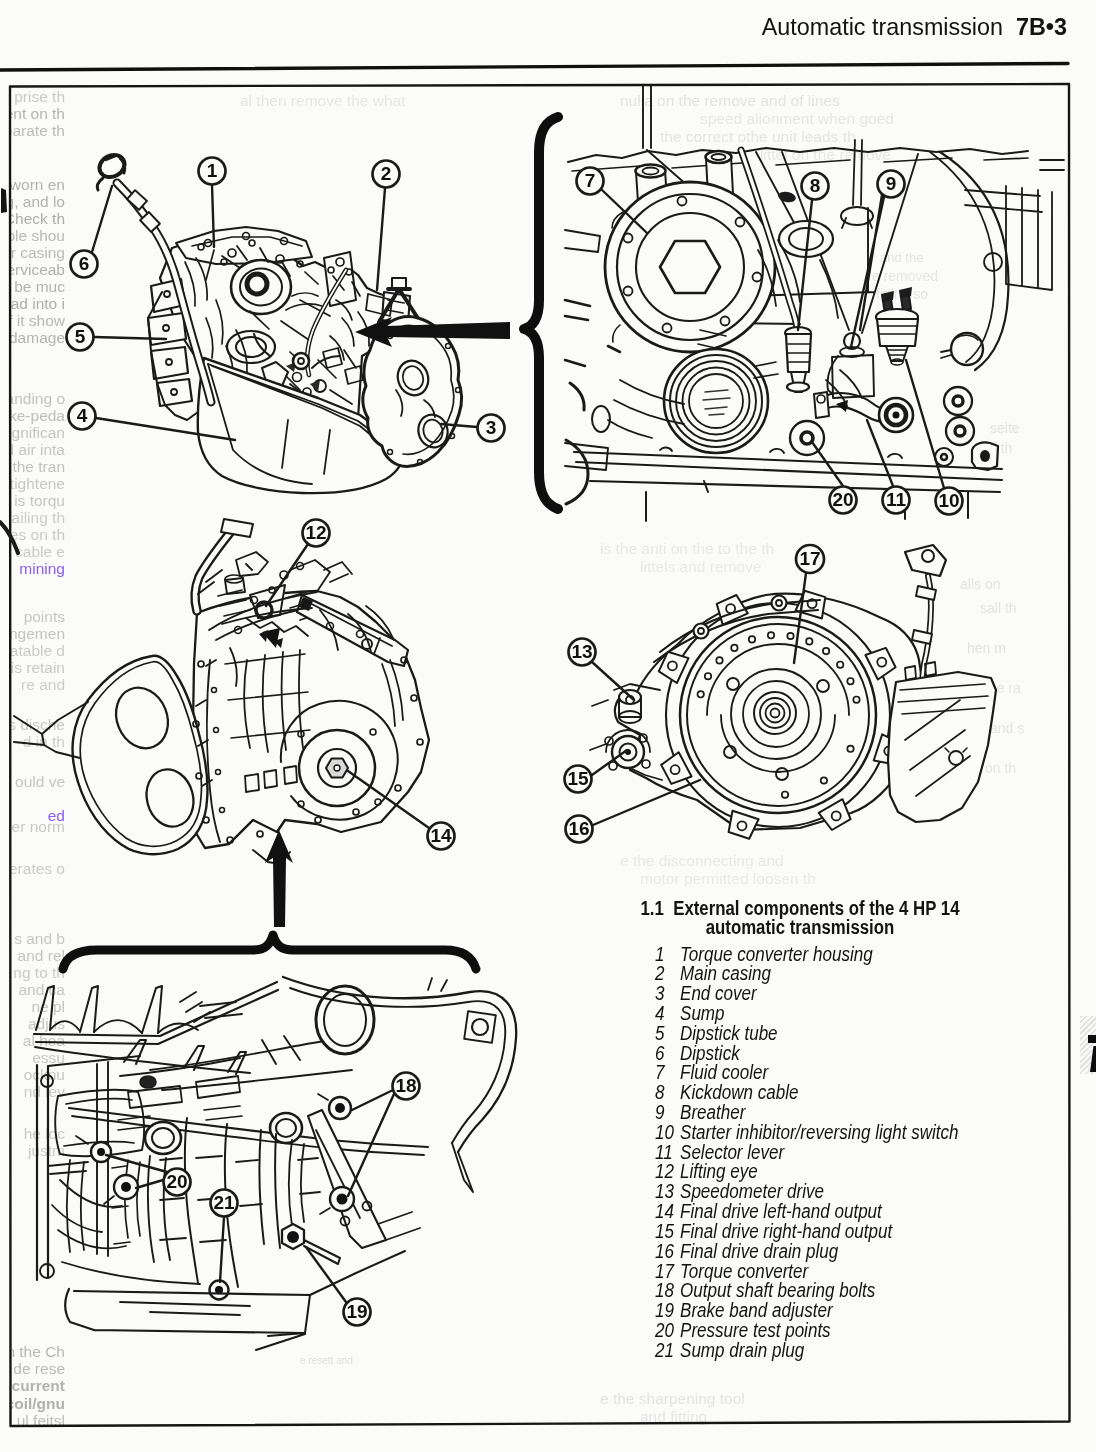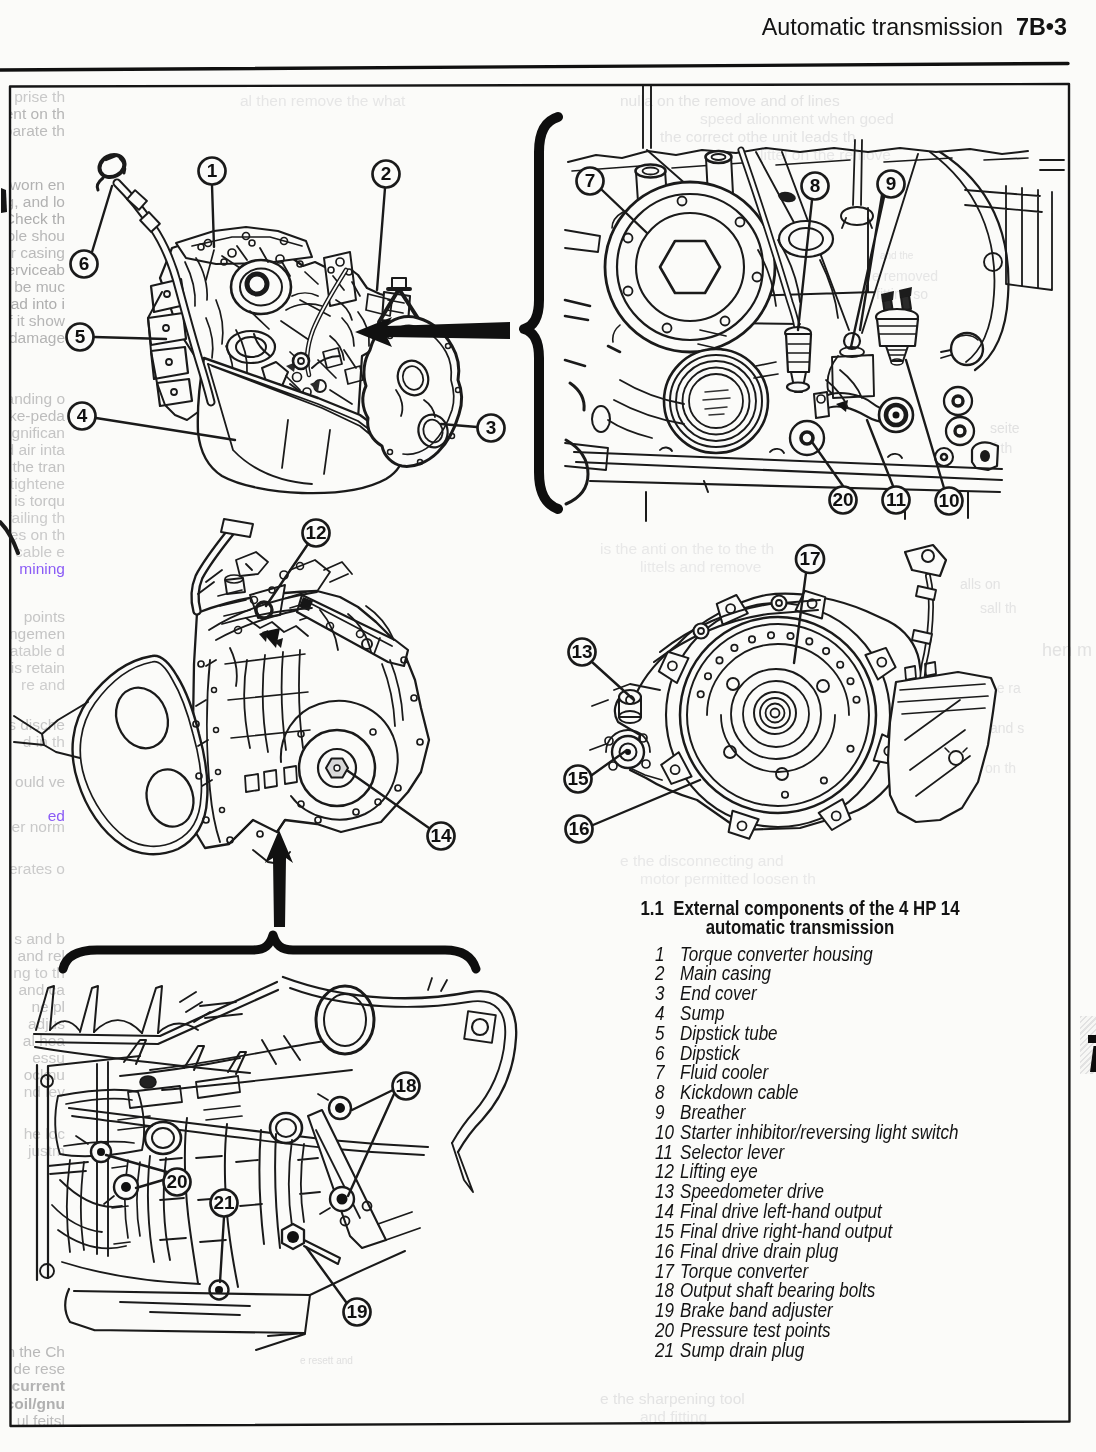--- a/index.html
+++ b/index.html
@@ -77,30 +77,30 @@
 <div class="bleed bleedL" style="top:1360px;color:#bbbbbb">de rese</div>
 <div class="bleed bleedL" style="top:1377px;color:#b3b3b3;font-weight:bold">current</div>
 <div class="bleed bleedL" style="top:1395px;color:#b0b0b0;font-weight:bold">coil/gnu</div>
 <div class="bleed bleedL" style="top:1412px;color:#bdbdbd">ul feitsl</div>
 
 <div class="bleed" style="top:92px;left:240px;color:#e6e6e6">al then remove the what</div>
 <div class="bleed" style="top:92px;left:620px;color:#e3e3e3">nulla on the remove and of lines</div>
 <div class="bleed" style="top:110px;left:700px;color:#e6e6e6">speed alionment when goed</div>
 <div class="bleed" style="top:128px;left:660px;color:#e4e4e4">the correct othe unit leads th</div>
 <div class="bleed" style="top:146px;left:760px;color:#e7e7e7">littel on the remove</div>
-<div class="bleed" style="top:250px;left:880px;color:#e4e4e4;font-size:10px">and the</div>
+<div class="bleed" style="top:250px;left:880px;color:#e4e4e4;font-size:13px">and the</div>
 <div class="bleed" style="top:268px;left:872px;color:#e6e6e6;font-size:14px">e removed</div>
 <div class="bleed" style="top:286px;left:876px;color:#e4e4e4;font-size:14px">fitting so</div>
 <div class="bleed" style="top:420px;left:990px;color:#e1e1e1;font-size:14px">seite</div>
 <div class="bleed" style="top:440px;left:985px;color:#e3e3e3;font-size:14px">of th</div>
 <div class="bleed" style="top:540px;left:600px;color:#e8e8e8">is the anti on the to the th</div>
 <div class="bleed" style="top:558px;left:640px;color:#e9e9e9">littels and remove</div>
 <div class="bleed" style="top:576px;left:960px;color:#e3e3e3;font-size:14px">alls on</div>
 <div class="bleed" style="top:600px;left:980px;color:#e4e4e4;font-size:14px">sall th</div>
-<div class="bleed" style="top:640px;left:1042px;color:#e2e2e2;font-size:18px">hen m</div>
+<div class="bleed" style="top:640px;left:967px;color:#e2e2e2;font-size:14px">hen m</div>
 <div class="bleed" style="top:680px;left:985px;color:#e4e4e4;font-size:14px">the ra</div>
 <div class="bleed" style="top:720px;left:990px;color:#e3e3e3;font-size:14px">and s</div>
 <div class="bleed" style="top:760px;left:985px;color:#e6e6e6;font-size:14px">on th</div>
 <div class="bleed" style="top:852px;left:620px;color:#e8e8e8">e the disconnecting and</div>
 <div class="bleed" style="top:870px;left:640px;color:#e9e9e9">motor permitted loosen th</div>
 <div class="bleed" style="top:1390px;left:600px;color:#e3e3e3">e the sharpening tool</div>
 <div class="bleed" style="top:1408px;left:640px;color:#e6e6e6">and fitting</div>
 <div class="bleed" style="top:1355px;left:300px;color:#e0e0e0;font-size:10px">e resett and</div>
 
 <div class="txt" id="cap">1.1&nbsp; External components of the 4 HP 14<br>automatic transmission</div>

